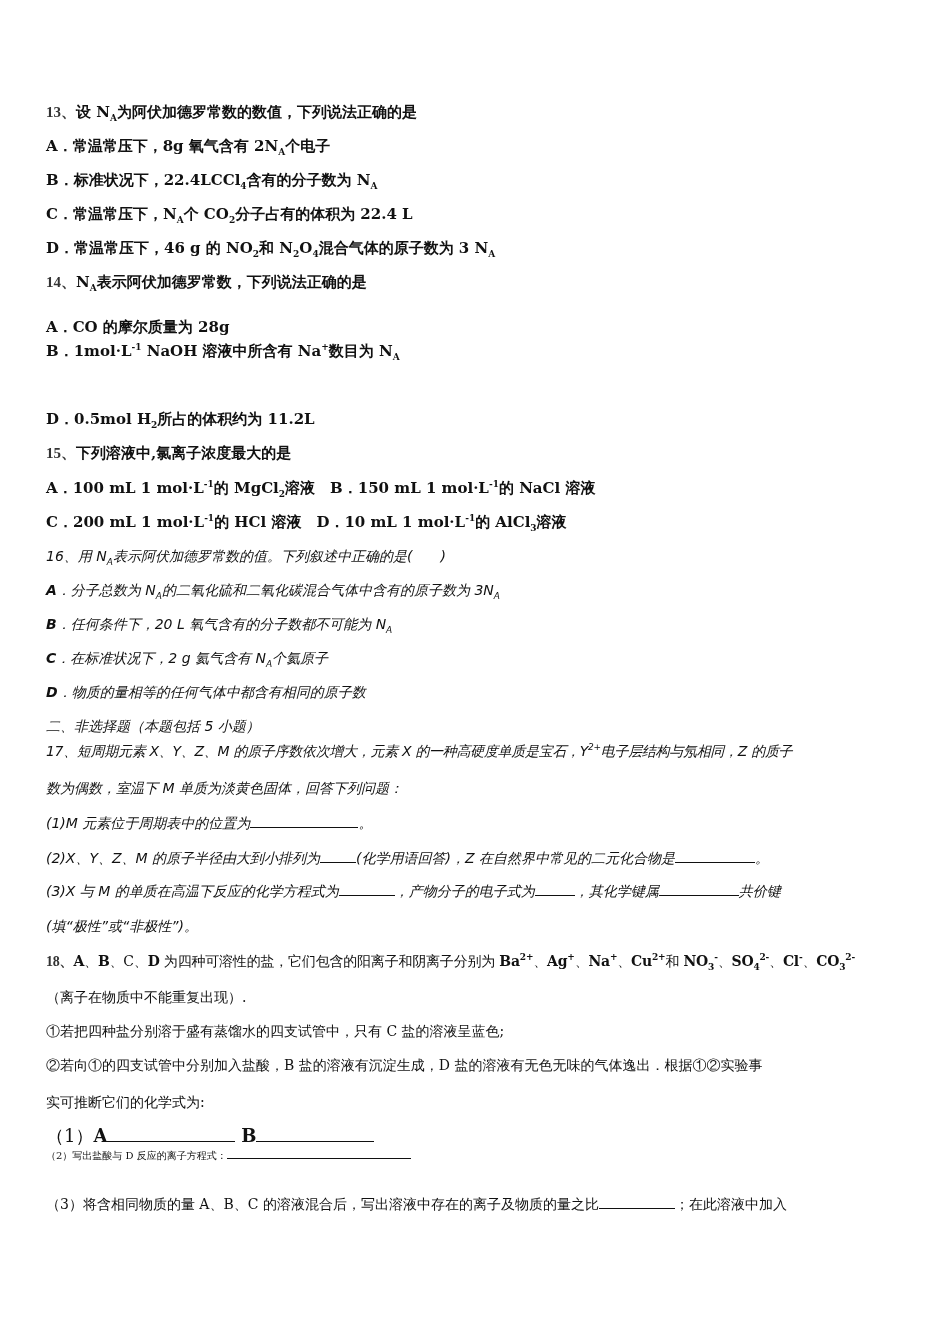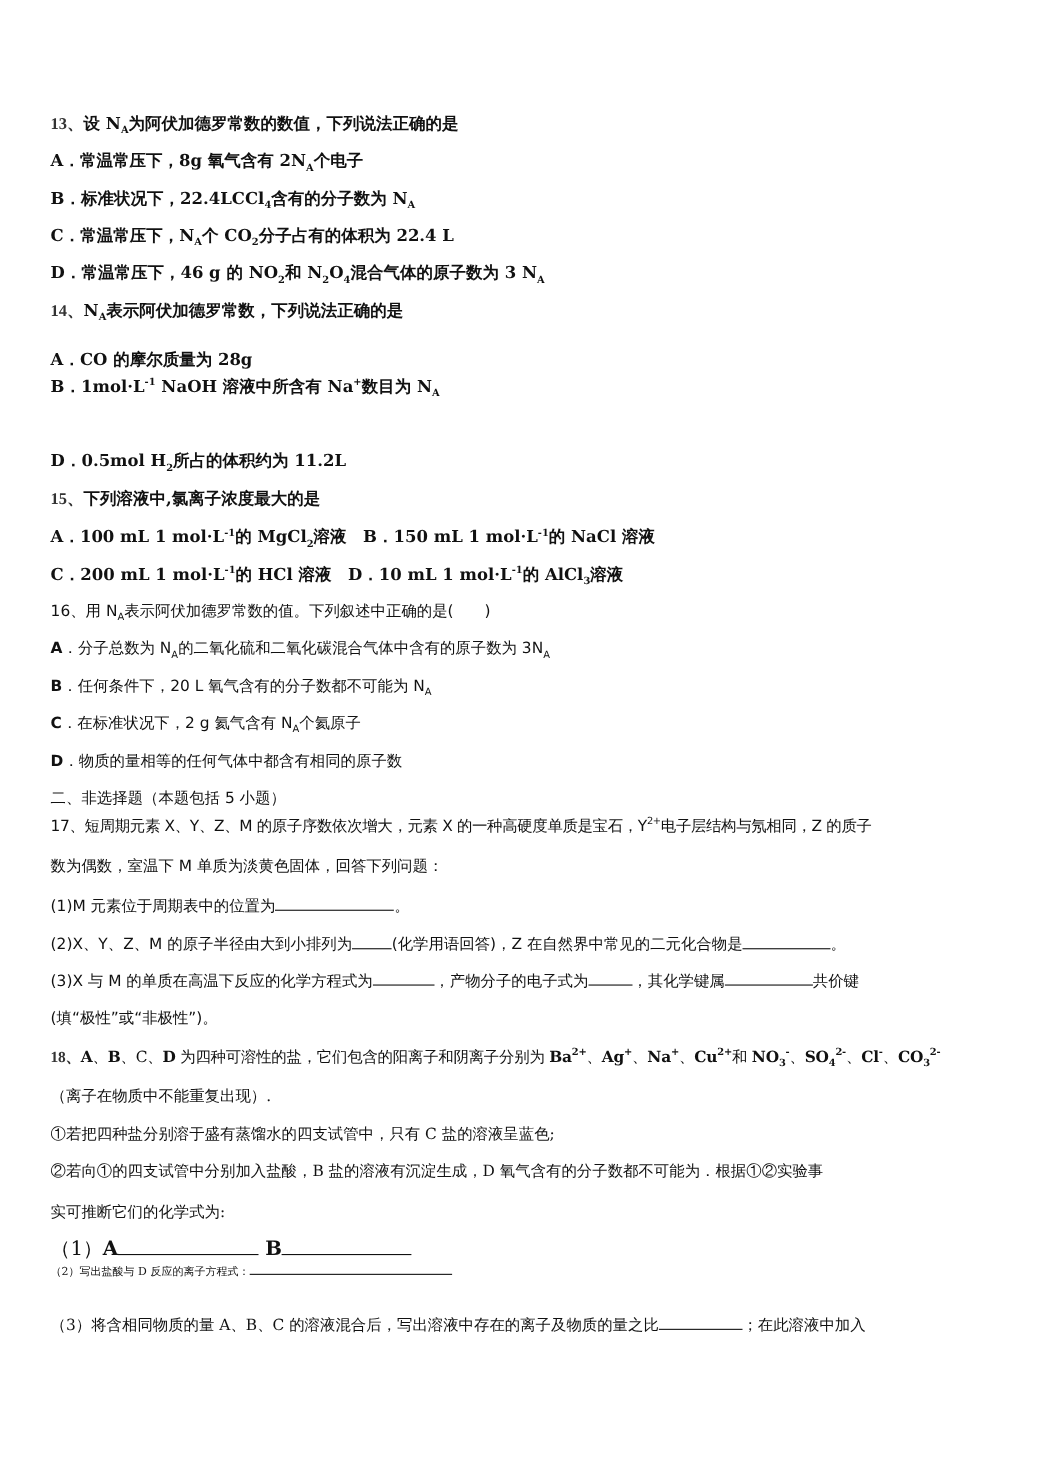--- a/index.html
+++ b/index.html
@@ -2,21 +2,21 @@
 <html><head>
 <meta charset="utf-8">
 <style>
   html, body { margin: 0; padding: 0; background: #ffffff; }
   body { width: 950px; height: 1344px; position: relative; overflow: hidden;
          font-family: "DejaVu Serif", "Liberation Serif", serif; color: #111; }
   .page { position: absolute; left: 0; top: 0; width: 950px; height: 1344px; }
   .line { position: absolute; left: 46px; white-space: nowrap; font-size: 15px; line-height: 20px; }
   .b { font-weight: bold; }
   .num { font-family: "Liberation Serif", serif; font-weight: bold; color: #333; }
-  .mono { font-family: "DejaVu Sans", sans-serif; font-size: 14px; }
+  .mono { font-family: "DejaVu Sans", sans-serif; font-size: 14px; font-style: italic; }
   sub, sup { font-size: 9px; line-height: 0; }
   .blank { display: inline-block; border-bottom: 1px solid #111; height: 14px; vertical-align: baseline; }
 </style>
 </head>
 <body>
 
 <div class="page">
 
   <div class="line b" style="top:102px">
     <span class="num">13、</span>设 N<sub>A</sub>为阿伏加德罗常数的数值，下列说法正确的是
@@ -50,19 +50,19 @@
   <div class="line mono" style="top:741px; letter-spacing:-0.3px">17、短周期元素 X、Y、Z、M 的原子序数依次增大，元素 X 的一种高硬度单质是宝石，Y<sup>2+</sup>电子层结构与氖相同，Z 的质子</div>
   <div class="line mono" style="top:778px">数为偶数，室温下 M 单质为淡黄色固体，回答下列问题：</div>
   <div class="line mono" style="top:813px">(1)M 元素位于周期表中的位置为<span class="blank" style="width:108px"></span>。</div>
   <div class="line mono" style="top:848px">(2)X、Y、Z、M 的原子半径由大到小排列为<span class="blank" style="width:36px"></span>(化学用语回答)，Z 在自然界中常见的二元化合物是<span class="blank" style="width:80px"></span>。</div>
   <div class="line mono" style="top:881px">(3)X 与 M 的单质在高温下反应的化学方程式为<span class="blank" style="width:56px"></span>，产物分子的电子式为<span class="blank" style="width:40px"></span>，其化学键属<span class="blank" style="width:80px"></span>共价键</div>
   <div class="line mono" style="top:916px">(填“极性”或“非极性”)。</div>
 
   <div class="line" style="top:951px; font-size:14px; letter-spacing:-0.2px"><span class="num">18、</span><b>A</b>、<b>B</b>、C、<b>D</b> 为四种可溶性的盐，它们包含的阳离子和阴离子分别为 <b>Ba<sup>2+</sup></b>、<b>Ag<sup>+</sup></b>、<b>Na<sup>+</sup></b>、<b>Cu<sup>2+</sup></b>和 <b>NO<sub>3</sub><sup>-</sup></b>、<b>SO<sub>4</sub><sup>2-</sup></b>、<b>Cl<sup>-</sup></b>、<b>CO<sub>3</sub><sup>2-</sup></b></div>
   <div class="line" style="top:987px; font-size:14px">（离子在物质中不能重复出现）.</div>
   <div class="line" style="top:1021px; font-size:14px">①若把四种盐分别溶于盛有蒸馏水的四支试管中，只有 C 盐的溶液呈蓝色;</div>
-  <div class="line" style="top:1055px; font-size:14px">②若向①的四支试管中分别加入盐酸，B 盐的溶液有沉淀生成，D 氧气含有的分子数都不可能为．根据①②实验事</div>
+  <div class="line" style="top:1055px; font-size:14px">②若向①的四支试管中分别加入盐酸，B 盐的溶液有沉淀生成，D 盐的溶液有无色无味的气体逸出．根据①②实验事</div>
   <div class="line" style="top:1092px; font-size:14px">实可推断它们的化学式为:</div>
   <div class="line" style="top:1126px; font-size:18px">（1）<b>A</b><span class="blank" style="width:128px"></span> <b>B</b><span class="blank" style="width:118px"></span></div>
   <div class="line" style="top:1144px; font-size:10px">（2）写出盐酸与 D 反应的离子方程式：<span class="blank" style="width:184px"></span></div>
   <div class="line" style="top:1194px; font-size:14px">（3）将含相同物质的量 A、B、C 的溶液混合后，写出溶液中存在的离子及物质的量之比<span class="blank" style="width:76px"></span>；在此溶液中加入</div>
 
 </div>
 
 </body></html>

